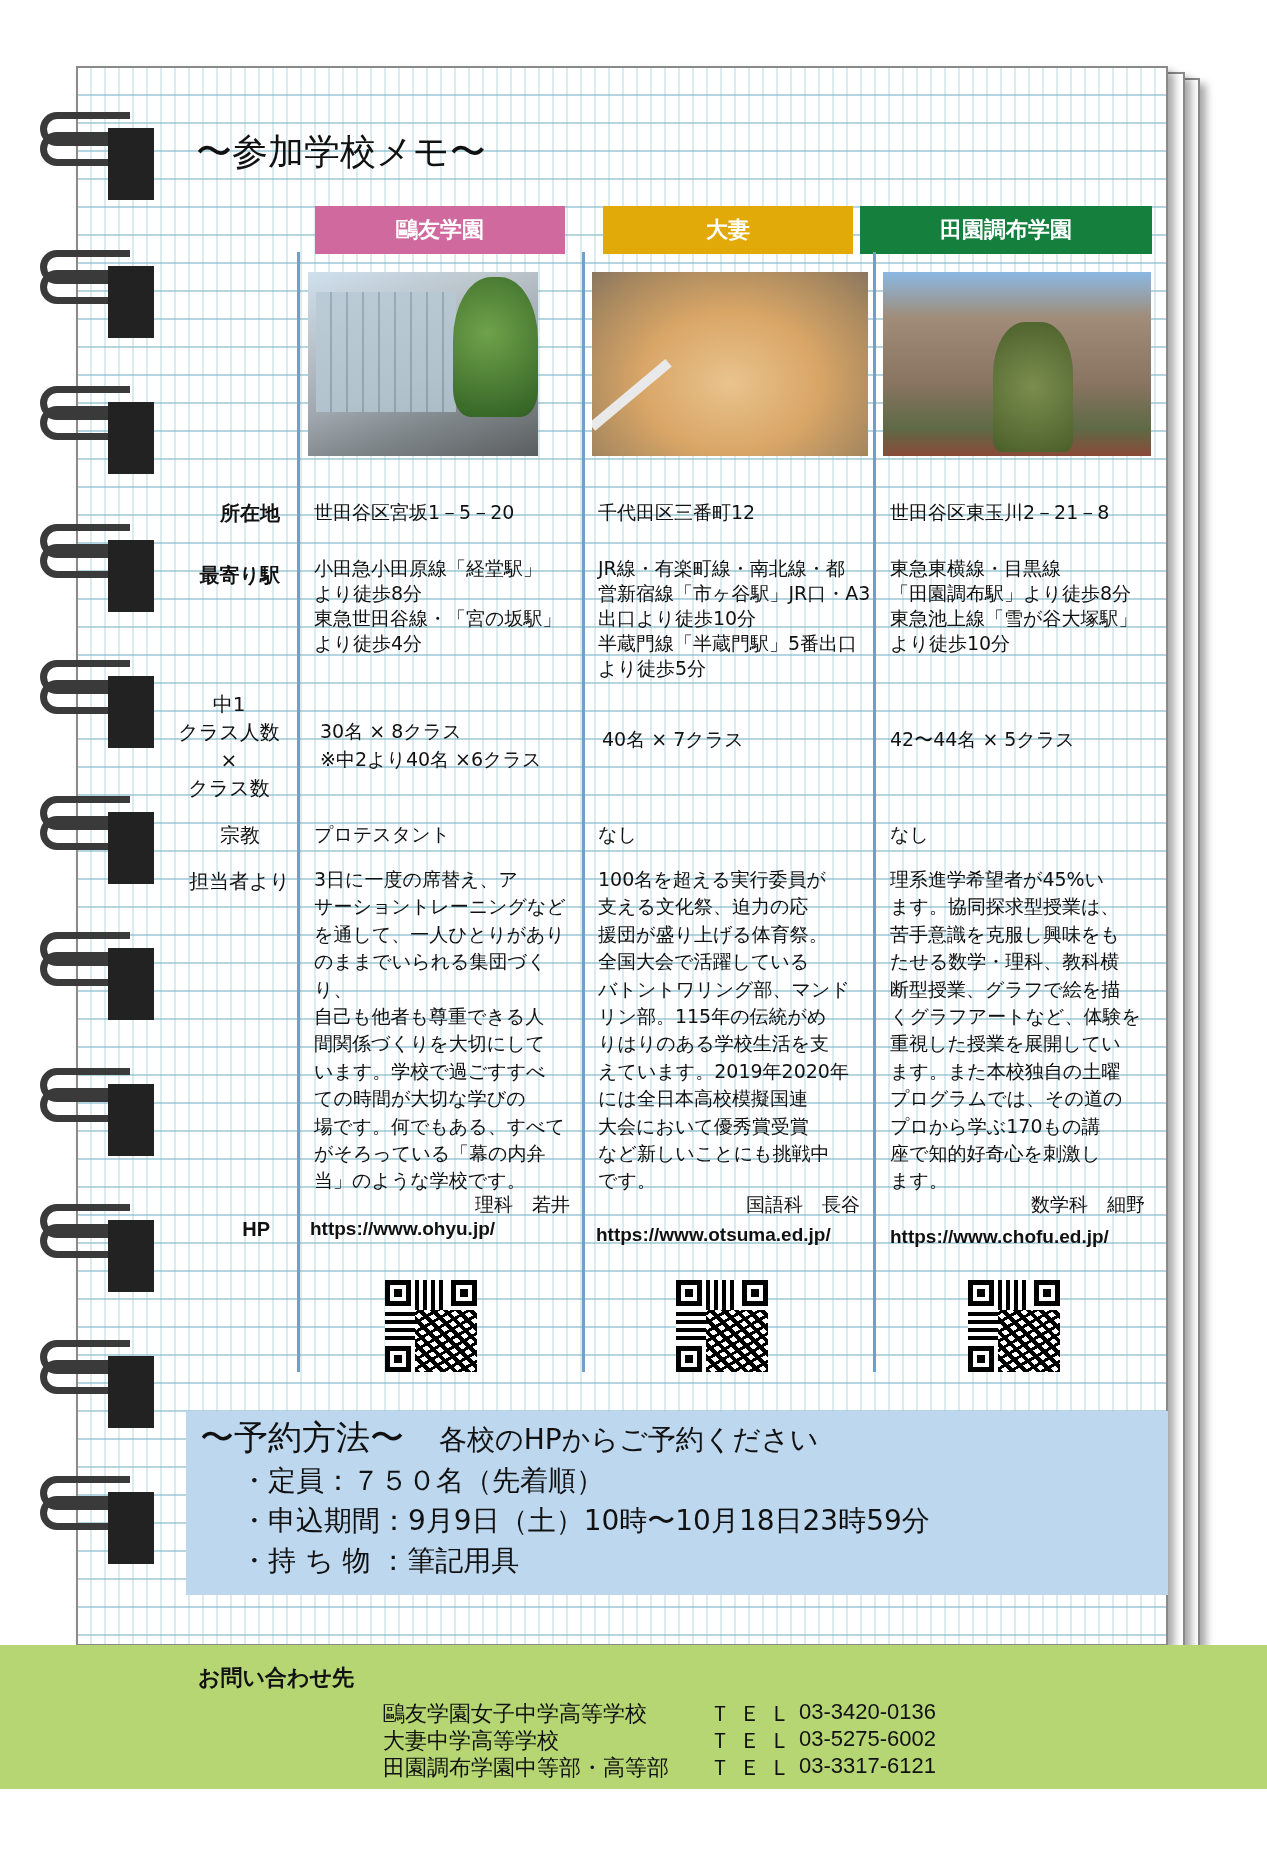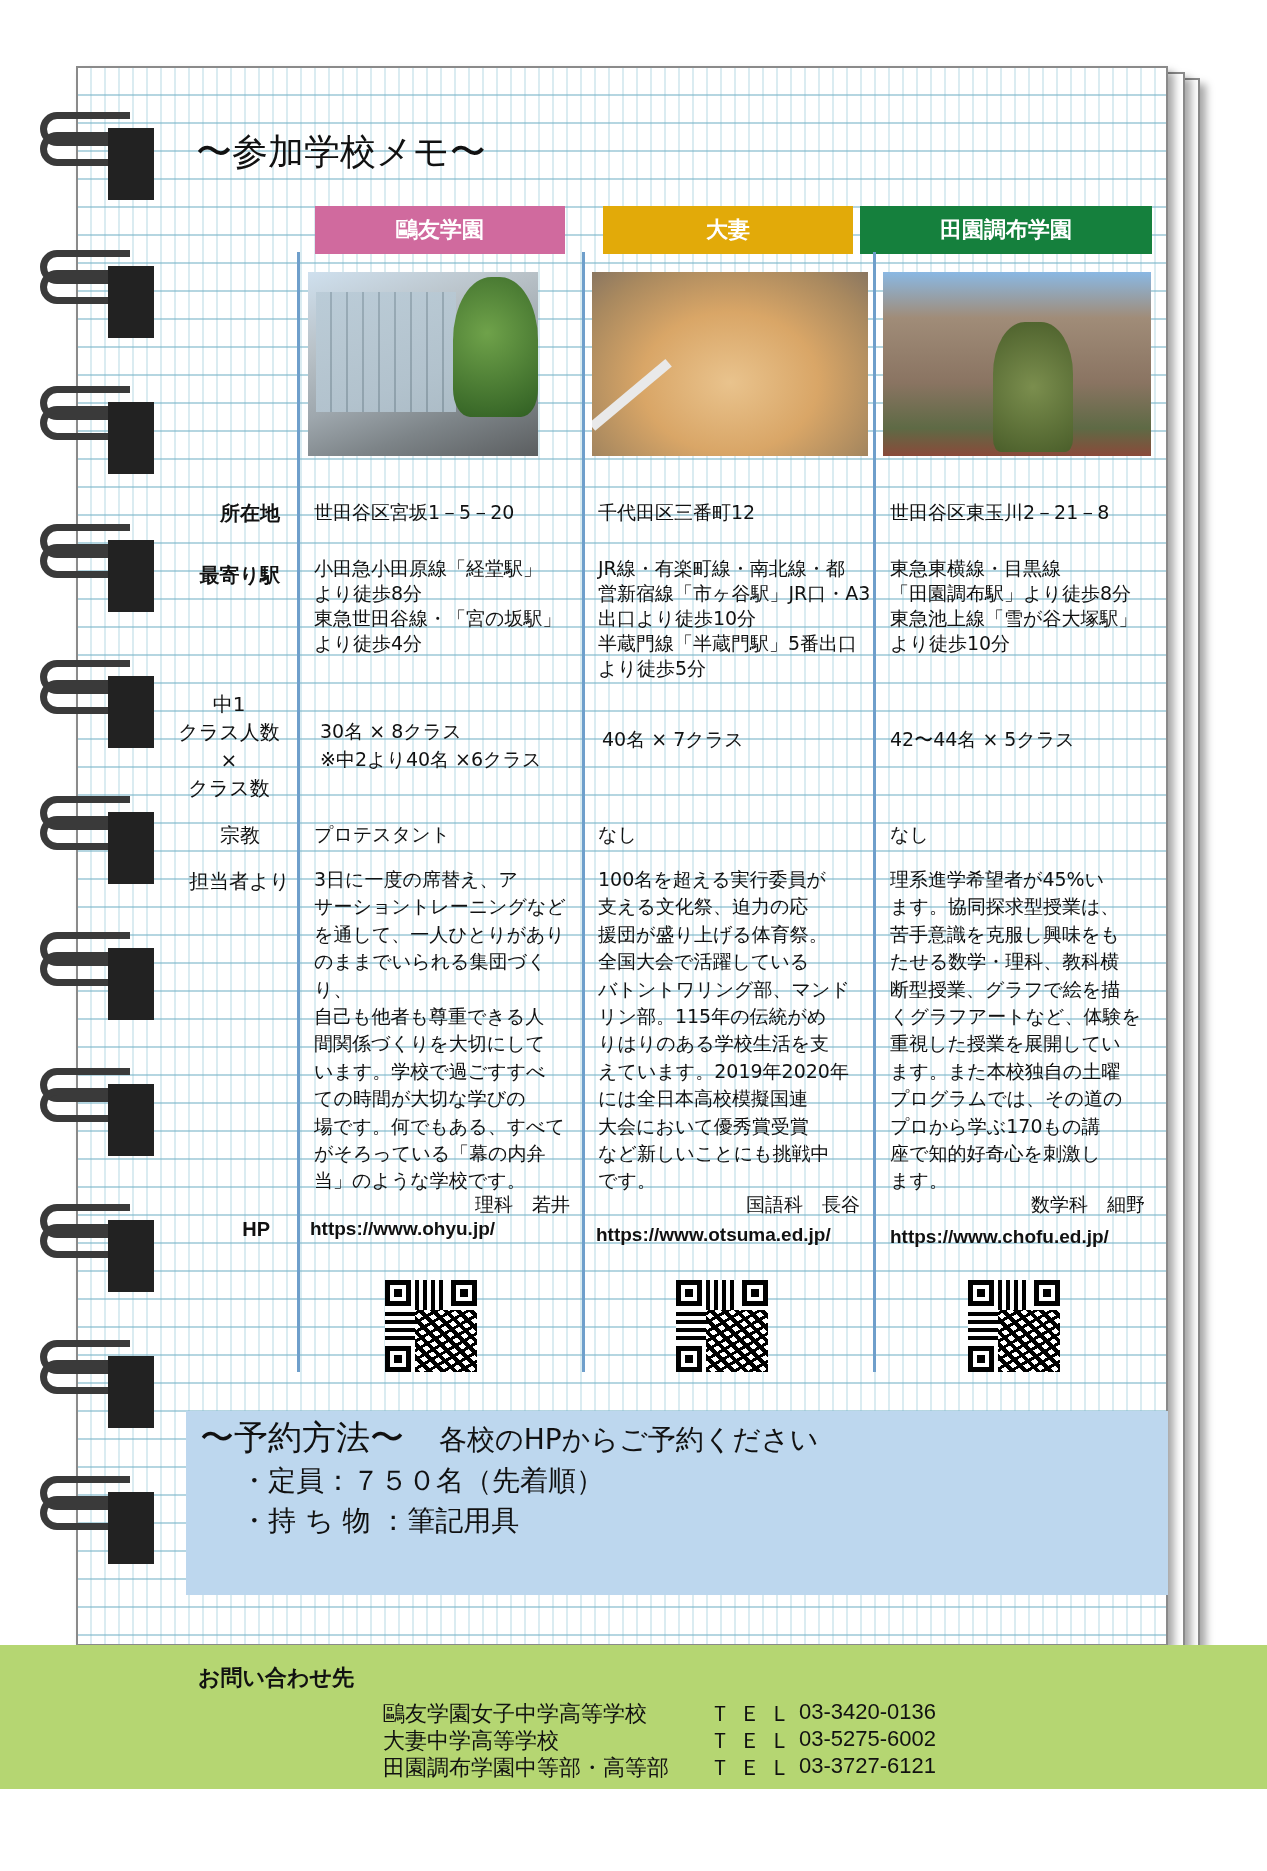--- a/index.html
+++ b/index.html
@@ -283,35 +283,36 @@
     <div class="fp tr"></div>
     <div class="fp bl"></div>
   </div>
 
 <div class="reserve">
   <div>
     <span class="rtitle">〜予約方法〜</span>
     <span class="rsub">各校のHPからご予約ください</span>
   </div>
   <div class="ritem">・定員：７５０名（先着順）</div>
+  <div class="ritem">・申込期間：9月9日（土）10時〜10月18日23時59分</div>
   <div class="ritem">・持 ち 物 ：筆記用具</div>
 </div>
 
 <div class="contact">
   <div class="ctitle">お問い合わせ先</div>
   <div class="crow" style="top:54px;">
     <span class="cname">鷗友学園女子中学高等学校</span>
     <span class="ctel-label">ＴＥＬ</span>
     <span class="ctel">03-3420-0136</span>
   </div>
   <div class="crow" style="top:81px;">
     <span class="cname">大妻中学高等学校</span>
     <span class="ctel-label">ＴＥＬ</span>
     <span class="ctel">03-5275-6002</span>
   </div>
   <div class="crow" style="top:108px;">
     <span class="cname">田園調布学園中等部・高等部</span>
     <span class="ctel-label">ＴＥＬ</span>
-    <span class="ctel">03-3727-6121</span>
+    <span class="ctel">03-3317-6121</span>
   </div>
 </div>
 
 <div class="logo">ReseMom</div>
 
 </body></html>

